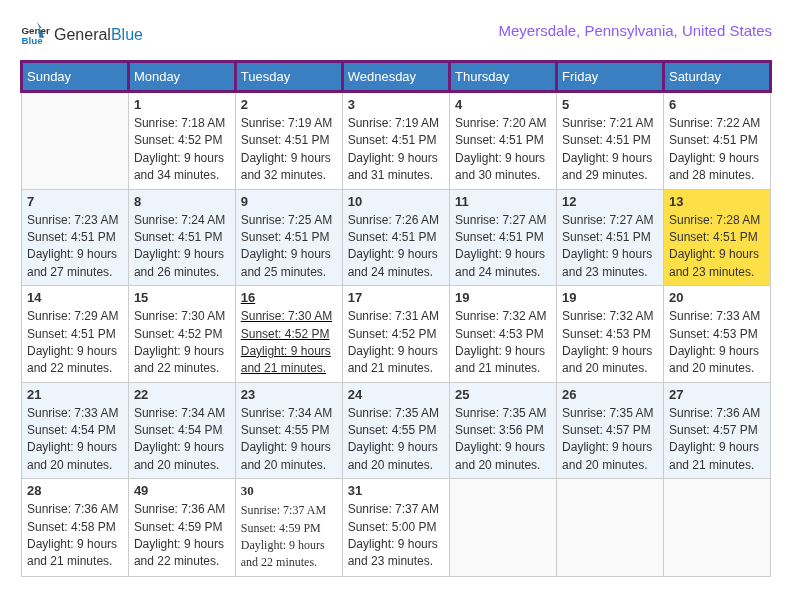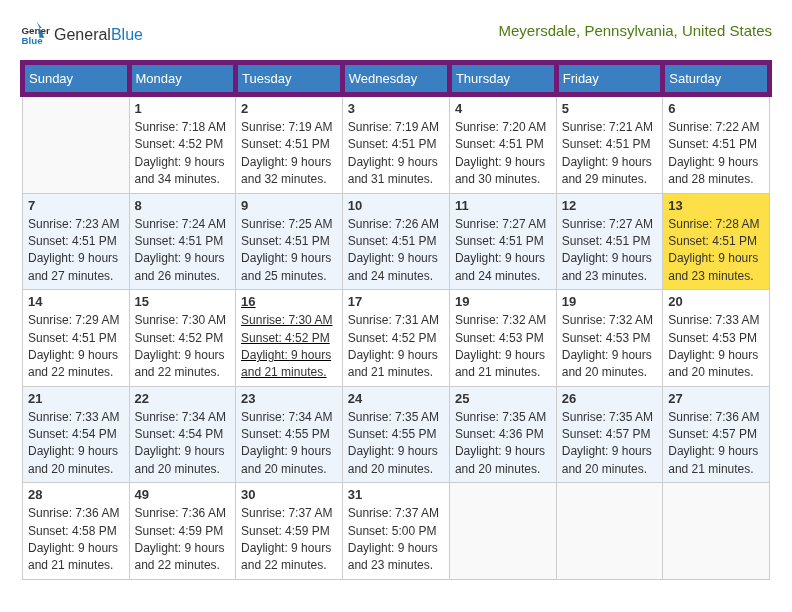--- a/index.html
+++ b/index.html
@@ -28,36 +28,36 @@
     .title-area {
       text-align: right;
     }
     .month-year {
       font-size: 32px;
       font-weight: bold;
       color: #333;
     }
     .location {
       font-size: 15px;
-      color: #4d7c0f;
+      color: #8b5cf6;
       margin-top: 2px;
     }
     .calendar {
       width: 100%;
       border-collapse: collapse;
       font-size: 11px;
     }
     .calendar th {
       background-color: #3a7fc1;
       color: #fff;
       padding: 6px 4px;
       text-align: left;
       font-size: 13px;
       font-weight: normal;
-      border: 5px solid #701a75;
+      border: 3px solid #701a75;
     }
     .calendar td {
       border: 1px solid #ccc;
       vertical-align: top;
       padding: 4px 5px;
       width: 108px;
       min-height: 80px;
     }
     .day-num {
       font-weight: bold;
@@ -329,21 +329,21 @@
             <div>Sunrise: 7:35 AM</div>
             <div>Sunset: 4:55 PM</div>
             <div>Daylight: 9 hours</div>
             <div>and 20 minutes.</div>
           </div>
         </td>
         <td style="background-color: rgb(238, 244, 251);">
           <div class="day-num">25</div>
           <div class="day-detail">
             <div>Sunrise: 7:35 AM</div>
-            <div>Sunset: 4:36 PM</div>
+            <div>Sunset: 3:56 PM</div>
             <div>Daylight: 9 hours</div>
             <div>and 20 minutes.</div>
           </div>
         </td>
         <td style="background-color: rgb(238, 244, 251);">
           <div class="day-num">26</div>
           <div class="day-detail">
             <div>Sunrise: 7:35 AM</div>
             <div>Sunset: 4:57 PM</div>
             <div>Daylight: 9 hours</div>
@@ -372,21 +372,21 @@
         </td>
         <td style="background-color: rgb(255, 255, 255);">
           <div class="day-num">49</div>
           <div class="day-detail">
             <div>Sunrise: 7:36 AM</div>
             <div>Sunset: 4:59 PM</div>
             <div>Daylight: 9 hours</div>
             <div>and 22 minutes.</div>
           </div>
         </td>
-        <td style="background-color: rgb(255, 255, 255);">
+        <td style="background-color: rgb(255, 255, 255); font-family: Liberation Serif, serif;">
           <div class="day-num">30</div>
           <div class="day-detail">
             <div>Sunrise: 7:37 AM</div>
             <div>Sunset: 4:59 PM</div>
             <div>Daylight: 9 hours</div>
             <div>and 22 minutes.</div>
           </div>
         </td>
         <td style="background-color: rgb(255, 255, 255);">
           <div class="day-num">31</div>

